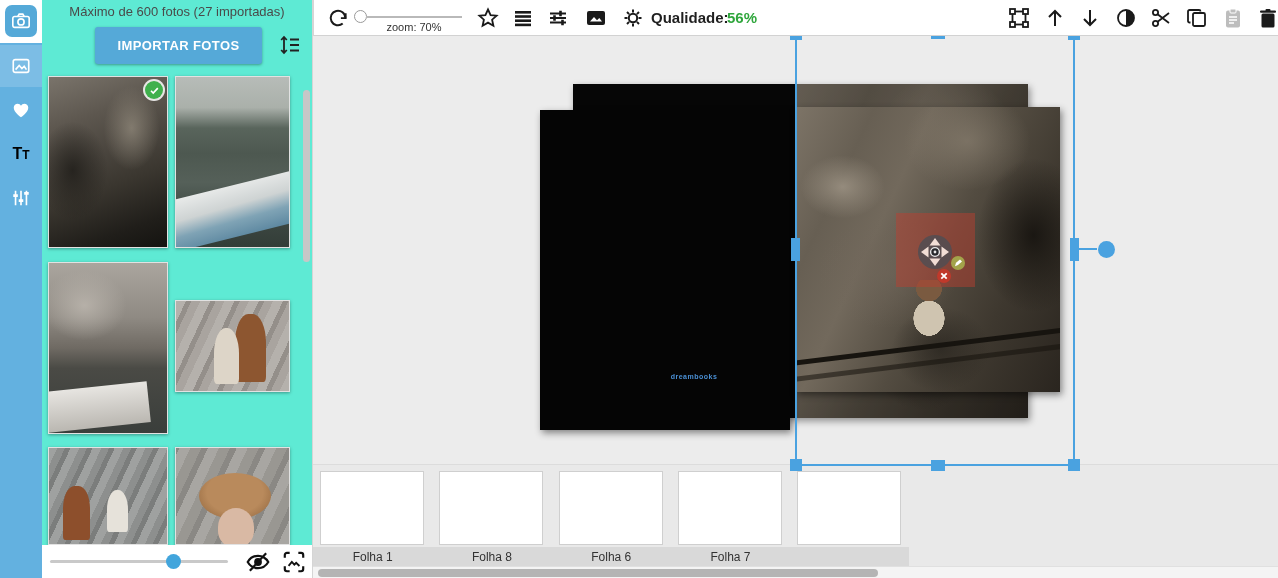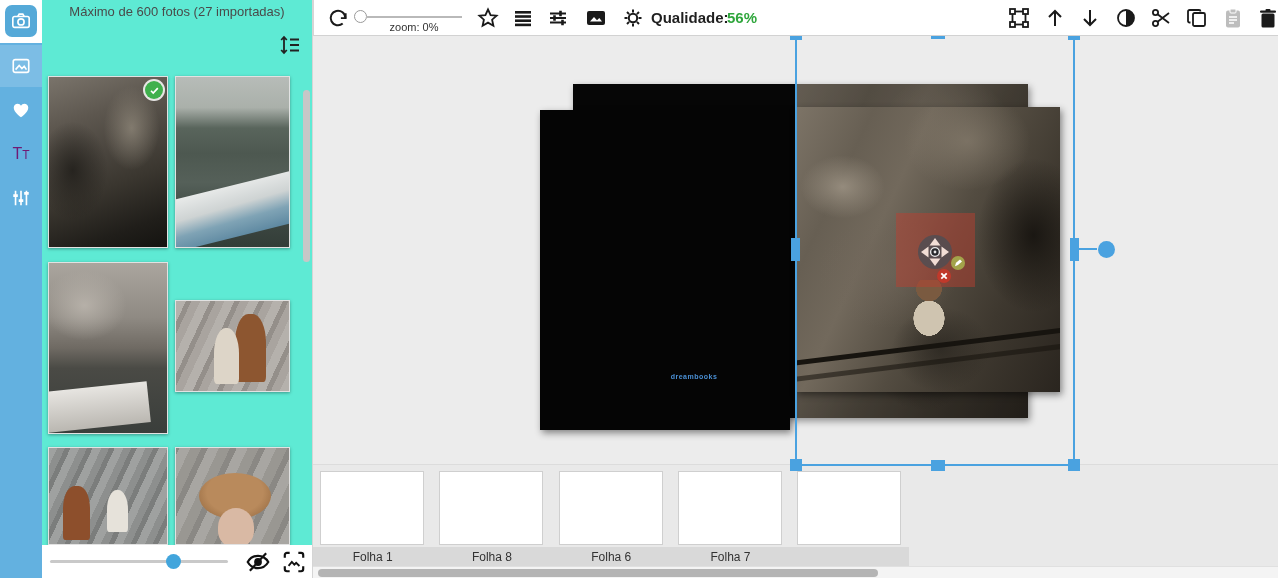--- a/index.html
+++ b/index.html
@@ -7,21 +7,21 @@
               font-family:"Liberation Sans", sans-serif; }
   .app { position:relative; width:1278px; height:578px; background:#fff; overflow:hidden; }
 
   
   .rail { position:absolute; left:0; top:0; width:42px; height:578px; background:#63b1e0; z-index:8; }
   .rail-top { position:absolute; left:0; top:0; width:42px; height:43px; background:#fff; }
   .camera-tile { position:absolute; left:5px; top:5px; width:32px; height:32px; background:#55a9d8; border-radius:7px; display:flex; align-items:center; justify-content:center; }
   .rail-item { position:absolute; left:0; width:42px; height:42px; display:flex; align-items:center; justify-content:center; }
   .rail-item.active { background:rgba(255,255,255,0.16); }
   .rail-item svg { display:block; }
-  .tt-glyph { color:#701a75; font-weight:normal; font-size:16px; letter-spacing:0; }
+  .tt-glyph { color:#000000; font-weight:bold; font-size:16px; letter-spacing:0; }
   .tt-glyph .small { font-size:12px; }
 
   
   .panel { position:absolute; left:42px; top:0; width:271px; height:578px; background:#5eead4; border-right:1px solid #d5d5d5; z-index:7; overflow:hidden; }
   .counter { position:absolute; left:0; top:4px; width:100%; text-align:center; font-size:13px; color:#4a4a4a; }
   .import-btn { position:absolute; left:53px; top:27px; width:167px; height:37px; background:#55a9d8; border:none; border-radius:3px; color:#fff; font-weight:bold; font-size:13px; letter-spacing:.4px; box-shadow:0 1px 3px rgba(0,0,0,.35); font-family:"Liberation Sans",sans-serif; cursor:pointer; }
   .sort-btn { position:absolute; left:235px; top:33px; width:26px; height:26px; background:none; border:none; cursor:pointer; }
   .photo { position:absolute; border:1px solid #e2e2e2; box-shadow:0 1px 3px rgba(0,0,0,.35); overflow:hidden; }
   .check { position:absolute; top:4px; right:4px; width:18px; height:18px; border-radius:50%; background:#3fb04c; display:none; align-items:center; justify-content:center; box-shadow:0 0 0 2px rgba(255,255,255,.85); }
   .canyon-portrait { left:6px; top:76px; width:120px; height:172px;
@@ -148,20 +148,21 @@
     <div class="rail-item" style="top:177px">
       <svg width="20" height="20" viewBox="0 0 22 22" stroke="#fff" stroke-width="1.8">
         <path d="M5 3v16M11 3v16M17 3v16"></path>
           <path d="M2.5 8.5h5M8.5 14h5M14.5 6h5" stroke-width="3"></path>
       </svg>
     </div>
   </div>
 
   <div class="panel">
     <div class="counter">Máximo de 600 fotos (27 importadas)</div>
+    <button class="import-btn">IMPORTAR FOTOS</button>
     <button class="sort-btn">
       <svg width="24" height="24" viewBox="0 0 24 24" fill="none" stroke="#222" stroke-width="1.8">
         <path d="M6 4v16M3.2 7L6 4l2.8 3M3.2 17L6 20l2.8-3"></path>
           <path d="M12 6.5h9M12 12h9M12 17.5h9" stroke-width="2.2"></path>
       </svg>
     </button>
     <div>
         <div class="photo canyon-portrait">
     <div class="check" style="display: flex;">
       <svg width="11" height="11" viewBox="0 0 12 12">
@@ -208,21 +209,21 @@
 
   <div class="toolbar">
     <button class="tb" style="left:13px">
       <svg width="22" height="22" viewBox="0 0 22 22" fill="none" stroke="#1a1a1a" stroke-width="2">
         <path d="M18.3 11a7.3 7.3 0 1 0-2.6 5.6"></path>
           <path d="M18.8 6.2v4.9h-4.9" stroke-width="1.6" fill="none"></path>
       </svg>
     </button>
     <div class="zoom-handle"></div>
     <div class="zoom-track"></div>
-    <div class="zoom-label">zoom: 0%</div>
+    <div class="zoom-label">zoom: 70%</div>
     <button class="tb" style="left:163px">
       <svg width="22" height="22" viewBox="0 0 22 22" fill="none" stroke="#1a1a1a" stroke-width="1.8">
         <polygon points="11,2.5 13.6,8.1 19.6,8.7 15.1,12.7 16.4,18.7 11,15.6 5.6,18.7 6.9,12.7 2.4,8.7 8.4,8.1"></polygon>
       </svg>
     </button>
     <button class="tb" style="left:198px">
       <svg width="22" height="22" viewBox="0 0 22 22" fill="#1a1a1a">
         <rect x="3" y="4" width="16" height="2.6"></rect>
           <rect x="3" y="8.2" width="16" height="2.6"></rect>
           <rect x="3" y="12.4" width="16" height="2.6"></rect>

